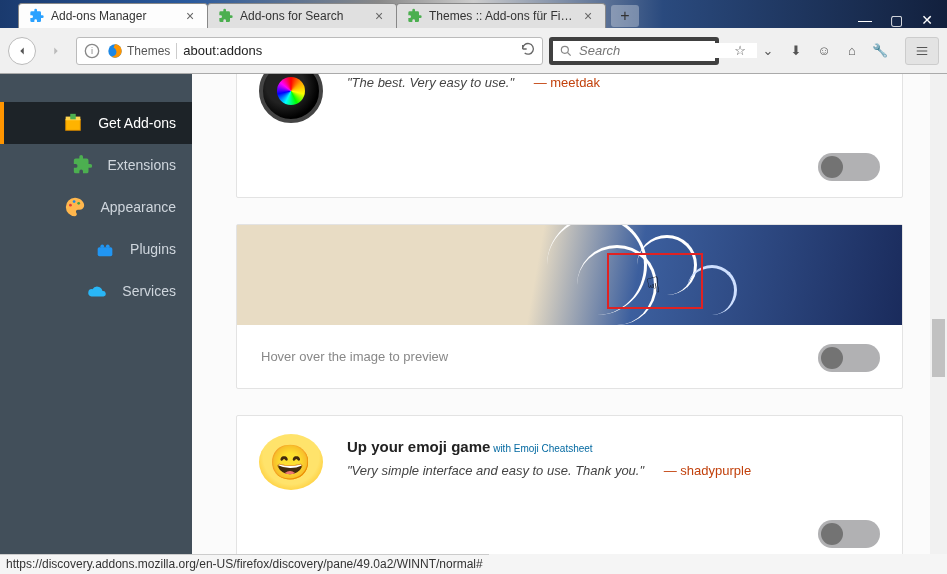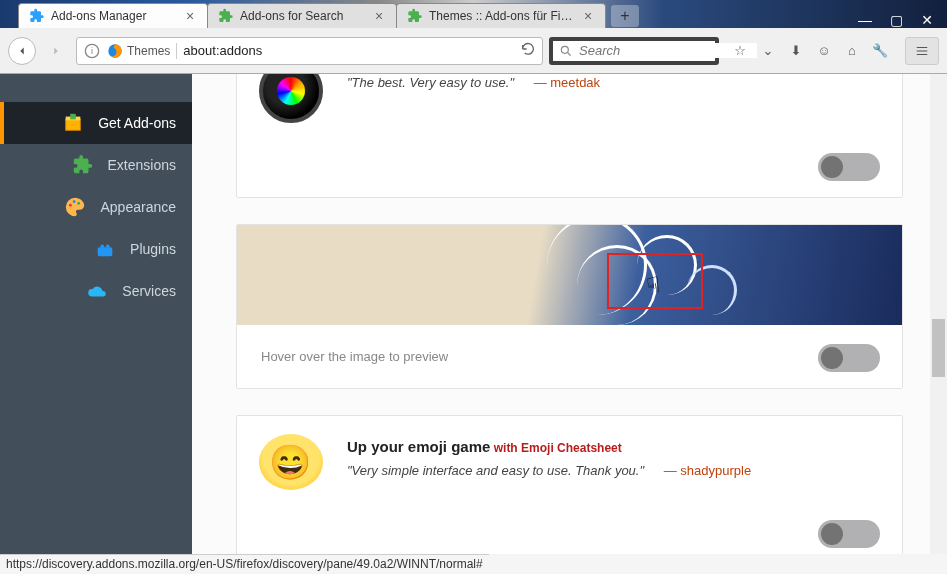--- a/index.html
+++ b/index.html
@@ -110,21 +110,21 @@
 }
 .card-body { display: flex; padding: 0 22px 20px 22px; gap: 24px; align-items:flex-start;}
 .card-icon {
   width: 64px; height: 64px; border-radius: 50%;
   flex: 0 0 64px; margin-top: -4px;
 }
 .card-text { flex: 1; padding-top: 12px; }
 .quote { font-style: italic; color: #444; font-size: 13px; }
 .attrib { color: #c2410c; margin-left: 16px; }
 .card-title { font-weight: 700; font-size: 15px; color: #222; }
-.card-sub { color: #b91c1c; font-size: 12px; font-weight:700;}
+.card-sub { color: #0369a1; font-size: 10px; font-weight:400;}
 .hint { color: #888; font-size: 13px; margin-top: 6px; }
 
 .toggle-row { display:flex; justify-content:flex-end; padding: 10px 22px 16px 22px;}
 .toggle {
   width: 62px; height: 28px; border-radius: 14px;
   background: #b1b1b3; position: relative;
 }
 .toggle::after {
   content:""; position:absolute; left:3px; top:3px;
   width:22px; height:22px; border-radius:50%; background:#737373;

